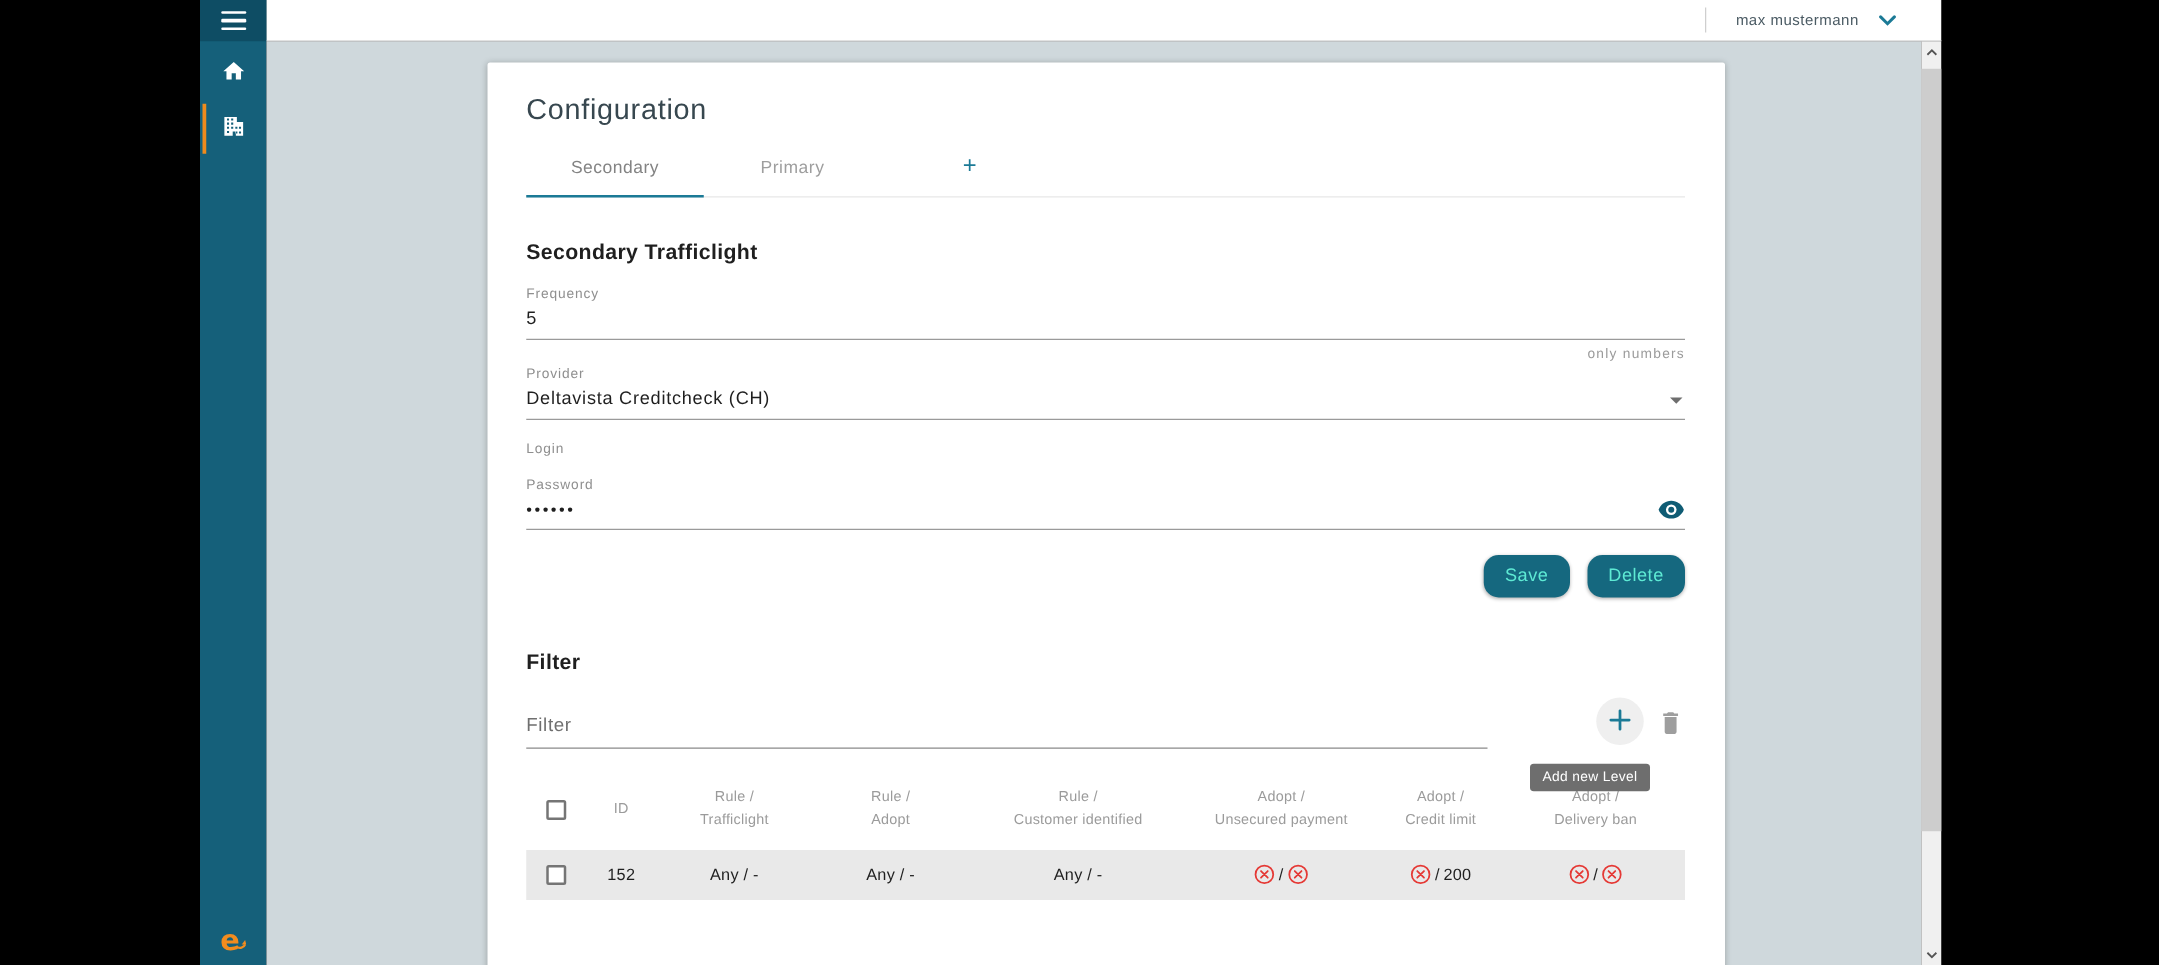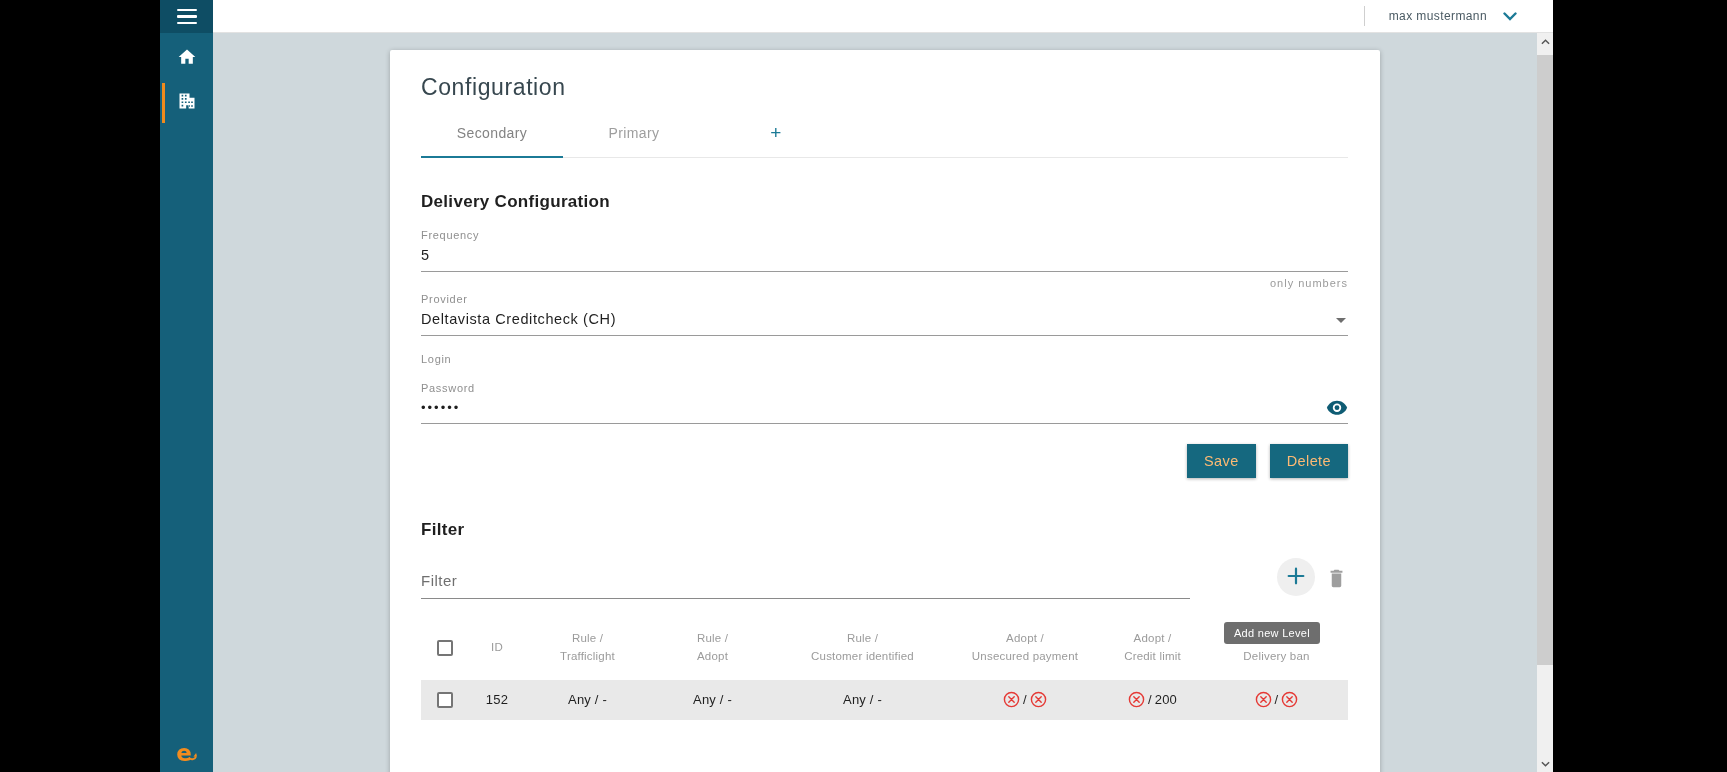--- a/index.html
+++ b/index.html
@@ -54,35 +54,35 @@
   .field-input { display:block; width:100%; border:none; border-bottom:1px solid #9a9a9a; outline:none;
     font-family:"Liberation Sans", sans-serif; font-size:14.5px; color:#1f1f1f; letter-spacing:0.6px;
     padding:6px 0 8px; background:transparent; }
   .field-hint { text-align:right; font-size:11px; color:#9b9b9b; letter-spacing:1px; margin-top:5px; }
   .select-caret { position:absolute; right:2px; bottom:13px; width:0; height:0;
     border-left:5px solid transparent; border-right:5px solid transparent; border-top:5px solid #6e6e6e; pointer-events:none; }
   .eye-btn { position:absolute; right:0; bottom:8px; background:none; border:none; cursor:pointer; padding:0; line-height:0; }
   .pw-input { font-size:13px; letter-spacing:2px; }
 
   .btn-row { display:flex; justify-content:flex-end; gap:14px; margin-top:20px; }
-  .btn { background:#15687f; color:#fdba74; border:none; border-radius:0; padding:9px 17px;
+  .btn { background:#15687f; color:#5eead4; border:none; border-radius:12px; padding:9px 17px;
     font-family:"Liberation Sans", sans-serif; font-size:14.5px; letter-spacing:0.4px; cursor:pointer;
     box-shadow:0 1px 3px rgba(0,0,0,0.3); }
 
   
   .levels { margin-top:42px; position:relative; }
   .levels-title { font-size:17px; font-weight:bold; color:#1f1f1f; letter-spacing:0.3px; }
   .filter-row { position:relative; margin-top:22px; height:44px; }
   .filter-input { width:769px; border:none; border-bottom:1px solid #8a8a8a; outline:none; background:transparent;
     font-family:"Liberation Sans", sans-serif; font-size:15px; color:#4a4a4a; letter-spacing:0.5px; padding:10px 0 9px; }
   .filter-input::placeholder { color:#6f6f6f; opacity:1; }
   .add-btn { position:absolute; right:33px; top:-4px; width:38px; height:38px; border-radius:50%;
     background:#efefef; border:none; cursor:pointer; display:flex; align-items:center; justify-content:center; }
   .trash-btn { position:absolute; right:0; top:3px; background:none; border:none; cursor:pointer; line-height:0; padding:2px; }
-  .tooltip { position:absolute; right:28px; top:60px; background:#6e6e6e; color:#fff; font-size:11px;
+  .tooltip { position:absolute; right:28px; top:49px; background:#6e6e6e; color:#fff; font-size:11px;
     letter-spacing:0.3px; padding:5px 10px; border-radius:3px; white-space:nowrap; z-index:3; }
 
   
   .ltable { margin-top:12px; }
   .trow { display:grid; grid-template-columns:48px 56px 125px 125px 175px 150px 105px 1fr; align-items:center; }
   .thead { padding:12px 0 14px; }
   .th { text-align:center; font-size:11.5px; color:#9b9b9b; line-height:1.55; letter-spacing:0.2px; }
   .checkbox { width:16px; height:16px; border:2px solid #757575; border-radius:2px; background:#fff;
     margin:0 auto; cursor:pointer; display:block; }
   .tbody-row { background:#e9e9e9; height:40px; }
@@ -134,21 +134,21 @@
 <main class="main">
   <section class="card">
     <h1 class="page-title">Configuration</h1>
 
     <div class="tabs">
       <div class="tab active">Secondary</div>
       <div class="tab">Primary</div>
       <div class="tab plus">+</div>
     </div>
 
-    <h2 class="section-title">Delivery Configuration</h2>
+    <h2 class="section-title">Secondary Trafficlight</h2>
 
     <div class="field">
       <label class="field-label">Frequency</label>
       <input class="field-input" type="text" value="5" style="">
       <div class="field-hint">only numbers</div>
     </div>
 
     <div class="field" style="margin-top:4px">
       <label class="field-label">Provider</label>
       <input class="field-input" type="text" readonly="" value="Deltavista Creditcheck (CH)" style="">

